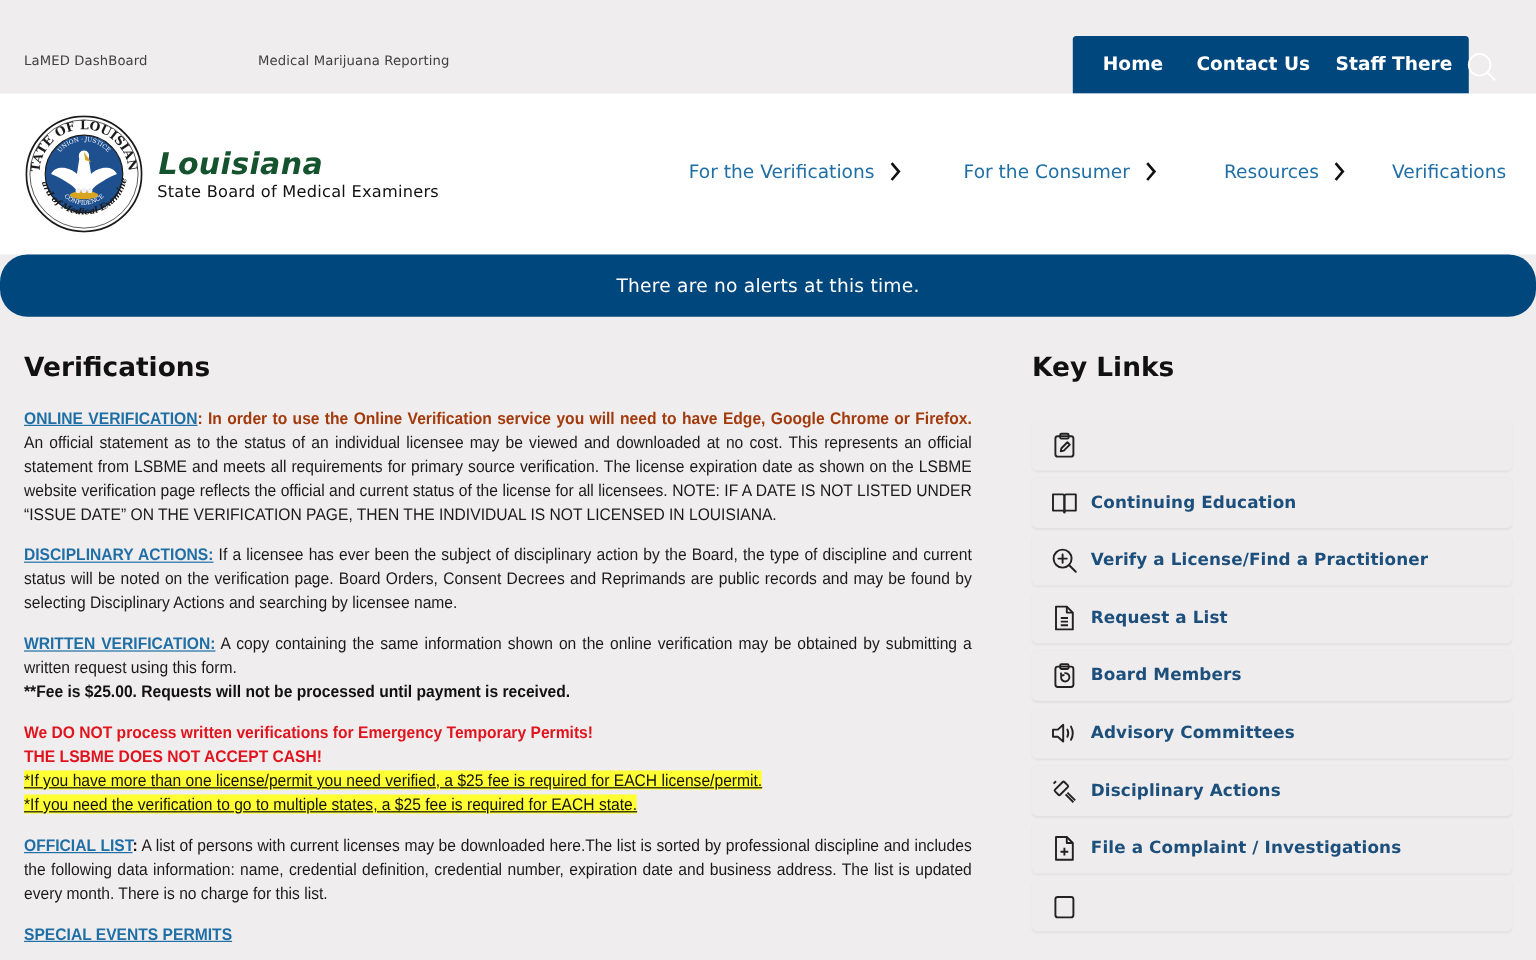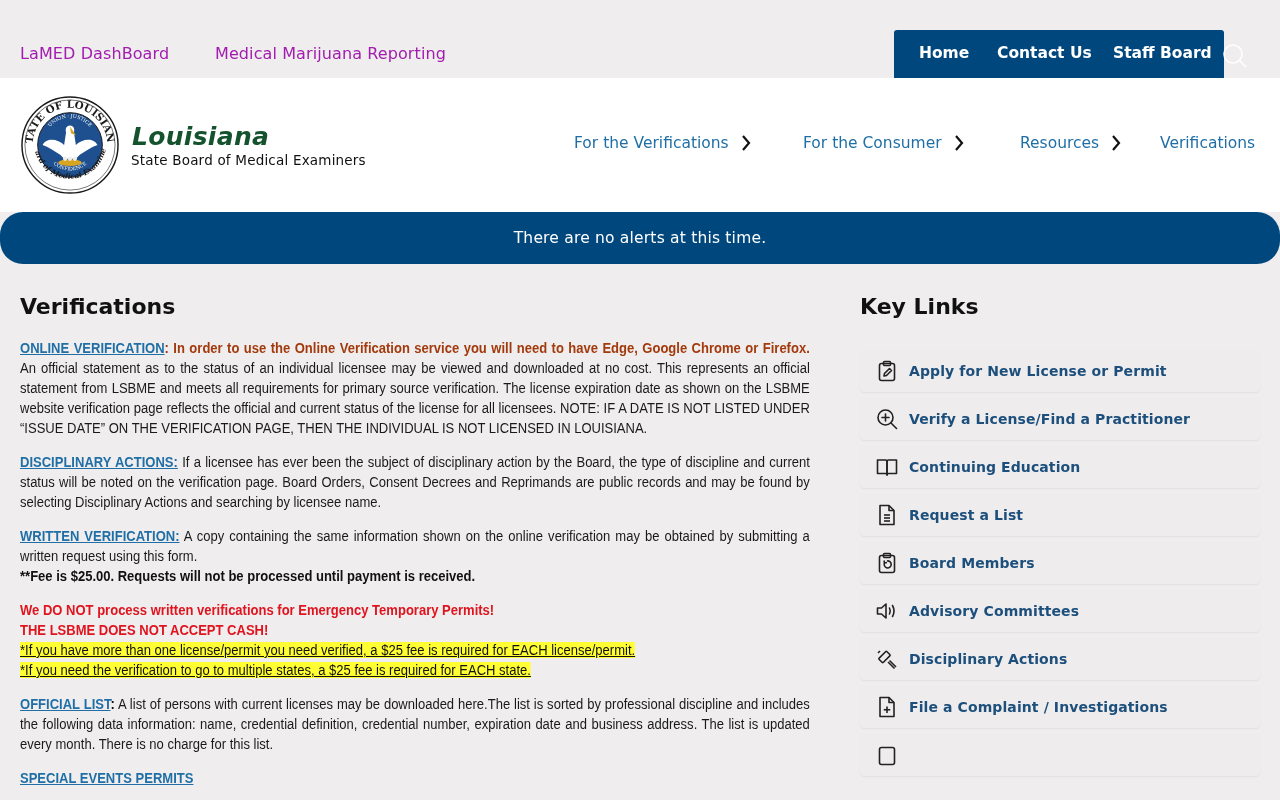--- a/index.html
+++ b/index.html
@@ -1,21 +1,21 @@
 <!DOCTYPE html>
 <html><head>
 <meta charset="utf-8">
 <style>
   * { box-sizing: border-box; margin: 0; padding: 0; }
   html, body { width: 1280px; height: 800px; overflow: hidden; background: #efedee; font-family: "DejaVu Sans", sans-serif; }
   a { text-decoration: none; color: inherit; }
 
   
   .utility-bar { position: absolute; left: 0; top: 0; width: 1280px; height: 78px; background: #efedee; }
-  .utility-link { position: absolute; top: 44px; font-size: 16px; color: #a21caf; letter-spacing: 0.1px; }
+  .utility-link { position: absolute; top: 44px; font-size: 11px; color: #404040; letter-spacing: 0.1px; }
   .utility-nav { position: absolute; left: 894px; top: 30px; width: 330px; height: 48px; background: #00477e; border-radius: 3px 3px 0 0; }
   .utility-nav a { position: absolute; top: 14px; font-size: 15.5px; font-weight: 600; color: #ffffff; }
   .utility-nav .search-icon { position: absolute; left: 328px; top: 13px; width: 26px; height: 26px; }
 
   
   .header { position: absolute; left: 0; top: 78px; width: 1280px; height: 134px; background: #ffffff; }
   .seal { position: absolute; left: 21px; top: 18px; width: 98px; height: 98px; }
   .brand-name { position: absolute; left: 132px; top: 44px; font-size: 25px; font-weight: 700; font-style: italic; color: #14532d; letter-spacing: 0.3px; }
   .brand-sub { position: absolute; left: 131px; top: 74px; font-size: 13.5px; color: #111111; letter-spacing: 0.2px; }
   .main-nav-item { position: absolute; top: 56px; font-size: 15.5px; color: #1f6fa6; display: flex; align-items: center; white-space: nowrap; }
@@ -44,21 +44,21 @@
 </style>
 </head>
 <body>
 
 <div class="utility-bar">
   <a class="utility-link" style="left:20px;">LaMED DashBoard</a>
   <a class="utility-link" style="left:215px;">Medical Marijuana Reporting</a>
   <div class="utility-nav">
     <a style="left:25px;">Home</a>
     <a style="left:103px;text-align:center;">Contact Us</a>
-    <a style="left:219px;">Staff Board</a>
+    <a style="left:219px;">Staff There</a>
     <svg class="search-icon" viewBox="0 0 26 26" fill="none" stroke="#ffffff" stroke-width="1.6">
       <circle cx="11" cy="11" r="9"></circle>
         <line x1="17.5" y1="17.5" x2="24" y2="24"></line>
     </svg>
   </div>
 </div>
 
 <div class="header">
   <svg class="seal" viewBox="0 0 100 100">
     <circle cx="50" cy="50" r="49" fill="#ffffff" stroke="#1a1a1a" stroke-width="1.5"></circle>
@@ -142,49 +142,48 @@
   <h2 class="keylinks-title">Key Links</h2>
 
   <a class="keylink">
     <span class="ico">
       <svg width="22" height="22" viewBox="0 0 22 22" fill="none" stroke="#222" stroke-width="1.6" stroke-linejoin="round">
           <rect x="3.5" y="3.5" width="15" height="17" rx="2"></rect>
           <rect x="7.5" y="1.5" width="7" height="4" rx="1"></rect>
           <path d="M8 16 L8.5 13.5 L13.5 8.5 L15.5 10.5 L10.5 15.5 Z"></path>
         </svg>
     </span>
-    <span class="lbl">Apply for New License or Permit</span>
-  </a>
-
+  </a>
+
+
+  <a class="keylink">
+    <span class="ico">
+      <svg width="22" height="22" viewBox="0 0 22 22" fill="none" stroke="#222" stroke-width="1.6" stroke-linejoin="round">
+          <path d="M1.5 4 L9.5 4 Q11 4 11 5.5 L11 19 Q11 17.5 9.5 17.5 L1.5 17.5 Z"></path>
+          <path d="M20.5 4 L12.5 4 Q11 4 11 5.5 L11 19 Q11 17.5 12.5 17.5 L20.5 17.5 Z"></path>
+        </svg>
+    </span>
+    <span class="lbl">Continuing Education</span>
+  </a>
 
   <a class="keylink">
     <span class="ico">
       <svg width="22" height="22" viewBox="0 0 22 22" fill="none" stroke="#222" stroke-width="1.6" stroke-linecap="round">
           <circle cx="9.5" cy="9.5" r="7.5"></circle>
           <line x1="15" y1="15" x2="20.5" y2="20.5"></line>
           <line x1="9.5" y1="6" x2="9.5" y2="13"></line>
           <line x1="6" y1="9.5" x2="13" y2="9.5"></line>
         </svg>
     </span>
     <span class="lbl">Verify a License/Find a Practitioner</span>
   </a>
 
   <a class="keylink">
     <span class="ico">
       <svg width="22" height="22" viewBox="0 0 22 22" fill="none" stroke="#222" stroke-width="1.6" stroke-linejoin="round">
-          <path d="M1.5 4 L9.5 4 Q11 4 11 5.5 L11 19 Q11 17.5 9.5 17.5 L1.5 17.5 Z"></path>
-          <path d="M20.5 4 L12.5 4 Q11 4 11 5.5 L11 19 Q11 17.5 12.5 17.5 L20.5 17.5 Z"></path>
-        </svg>
-    </span>
-    <span class="lbl">Continuing Education</span>
-  </a>
-
-  <a class="keylink">
-    <span class="ico">
-      <svg width="22" height="22" viewBox="0 0 22 22" fill="none" stroke="#222" stroke-width="1.6" stroke-linejoin="round">
           <path d="M4 1.5 L13 1.5 L18 6.5 L18 20.5 L4 20.5 Z"></path>
           <path d="M13 1.5 L13 6.5 L18 6.5"></path>
           <line x1="8" y1="11" x2="14" y2="11"></line>
           <line x1="8" y1="14" x2="14" y2="14"></line>
           <line x1="8" y1="17" x2="14" y2="17"></line>
         </svg>
     </span>
     <span class="lbl">Request a List</span>
   </a>
 

